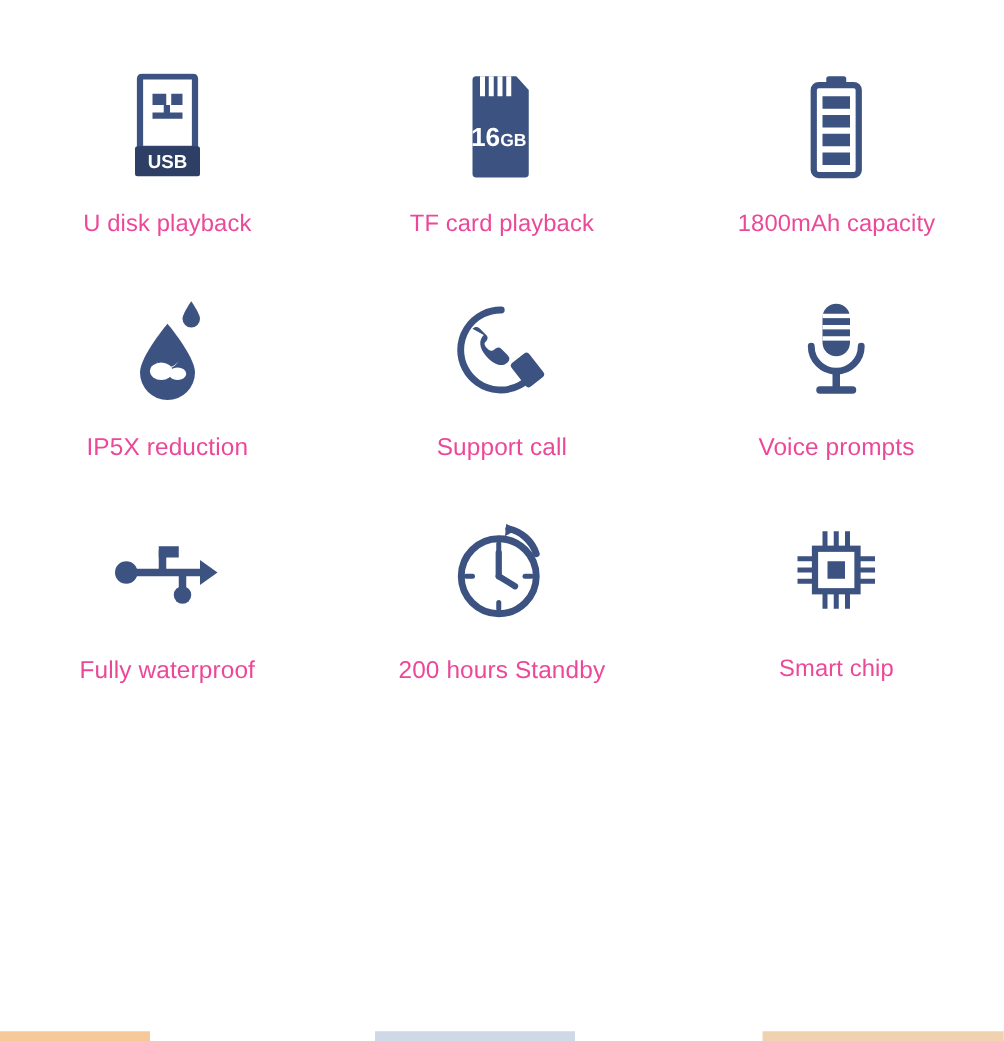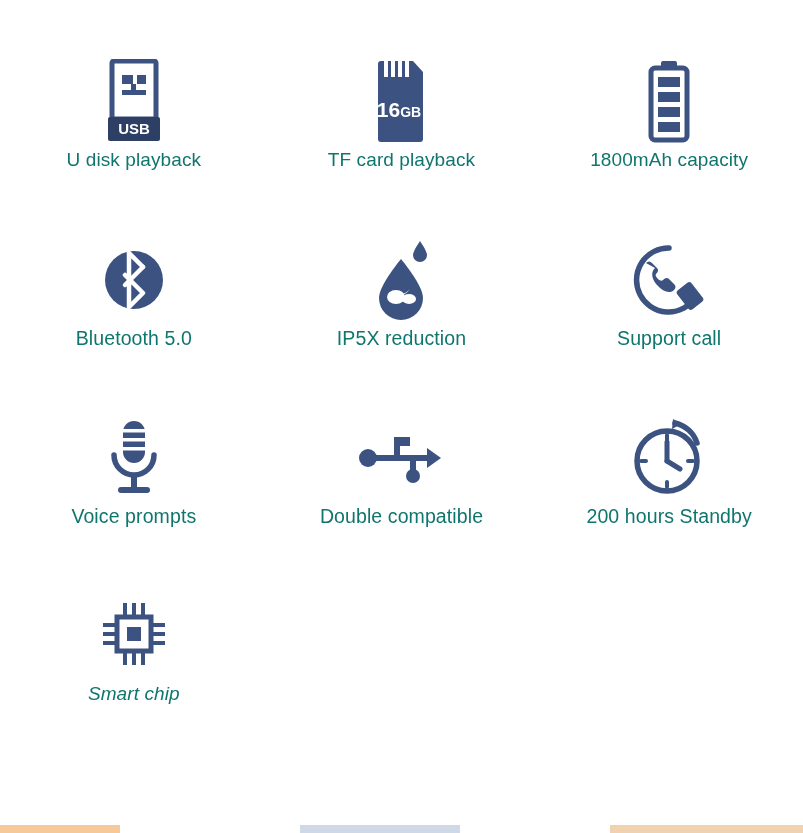--- a/index.html
+++ b/index.html
@@ -38,30 +38,30 @@
     padding-top: 12px;
     box-sizing: border-box;
   }
   .icon-wrap {
     height: 92px;
     display: flex;
     align-items: center;
     justify-content: center;
   }
   .cell-label {
-    margin-top: 0;
-    color: #0f766e;
+    margin-top: 20px;
+    color: #ec4899;
     font-size: 19.5px;
     line-height: 1.25;
     text-align: center;
     letter-spacing: 0.1px;
     max-width: 215px;
   }
   .r1 .cell-label { font-size: 19px; }
-  .r4 .cell-label { font-size: 19px; font-style: italic; }
+  .r4 .cell-label { font-size: 19px; }
 
   
   .bottom-strip {
     position: absolute;
     left: 0;
     bottom: 0;
     width: 803px;
     height: 8px;
     display: flex;
   }
@@ -112,31 +112,20 @@
           <rect x="10" y="9" width="36" height="72" rx="4" fill="none" stroke="#3c5280" stroke-width="5"></rect>
           <rect x="17" y="18" width="22" height="10" fill="#3c5280"></rect>
           <rect x="17" y="33" width="22" height="10" fill="#3c5280"></rect>
           <rect x="17" y="48" width="22" height="10" fill="#3c5280"></rect>
           <rect x="17" y="63" width="22" height="10" fill="#3c5280"></rect>
         </svg>
       </div>
       <div class="cell-label">1800mAh capacity</div>
     </div>
 
-    <div class="cell r2">
-      <div class="icon-wrap">
-        <svg width="62" height="82" viewBox="0 0 62 82">
-          <circle cx="31" cy="41" r="29" fill="#3c5280"></circle>
-          <path d="M27 18 L41 31 L27 44 L27 12 L41 25" fill="none" stroke="#ffffff" stroke-width="0"></path>
-          <path d="M26 14 L26 68 L40 54 L22 36 M40 28 L26 14" fill="none" stroke="#ffffff" stroke-width="4.5" stroke-linejoin="round" stroke-linecap="round"></path>
-          <path d="M22 46 L40 28" fill="none" stroke="#ffffff" stroke-width="4.5" stroke-linecap="round"></path>
-        </svg>
-      </div>
-      <div class="cell-label">Bluetooth 5.0</div>
-    </div>
 
     <div class="cell r2">
       <div class="icon-wrap">
         <svg width="72" height="86" viewBox="0 0 72 86">
           <path d="M36 22 C36 22 14 48 14 61 a22 22 0 0 0 44 0 C58 48 36 22 36 22 z" fill="#3c5280"></path>
           <path d="M27 52 q9 10 18 0 q-9 12 -18 0 z" fill="#ffffff"></path>
           <ellipse cx="31" cy="60" rx="9" ry="7" fill="#ffffff"></ellipse>
           <ellipse cx="44" cy="62" rx="7" ry="5" fill="#ffffff"></ellipse>
           <path d="M55 4 C55 4 48 14 48 18 a7 7 0 0 0 14 0 C62 14 55 4 55 4 z" fill="#3c5280"></path>
         </svg>
@@ -175,21 +164,21 @@
         <svg width="86" height="60" viewBox="0 0 86 60">
           <circle cx="10" cy="30" r="9" fill="#3c5280"></circle>
           <rect x="17" y="27" width="52" height="6" fill="#3c5280"></rect>
           <path d="M69 20 l14 10 l-14 10 z" fill="#3c5280"></path>
           <rect x="36" y="12" width="6" height="18" fill="#3c5280"></rect>
           <rect x="36" y="9" width="16" height="9" fill="#3c5280"></rect>
           <rect x="52" y="30" width="6" height="16" fill="#3c5280"></rect>
           <circle cx="55" cy="48" r="7" fill="#3c5280"></circle>
         </svg>
       </div>
-      <div class="cell-label">Double compatible</div>
+      <div class="cell-label">Fully waterproof</div>
     </div>
 
     <div class="cell r3">
       <div class="icon-wrap">
         <svg width="80" height="78" viewBox="0 0 80 78">
           <circle cx="38" cy="42" r="30" fill="none" stroke="#3c5280" stroke-width="5.5"></circle>
           <line x1="38" y1="42" x2="38" y2="23" stroke="#3c5280" stroke-width="5" stroke-linecap="round"></line>
           <line x1="38" y1="42" x2="51" y2="50" stroke="#3c5280" stroke-width="5" stroke-linecap="round"></line>
           <line x1="38" y1="16" x2="38" y2="21" stroke="#3c5280" stroke-width="4" stroke-linecap="round"></line>
           <line x1="38" y1="63" x2="38" y2="68" stroke="#3c5280" stroke-width="4" stroke-linecap="round"></line>

